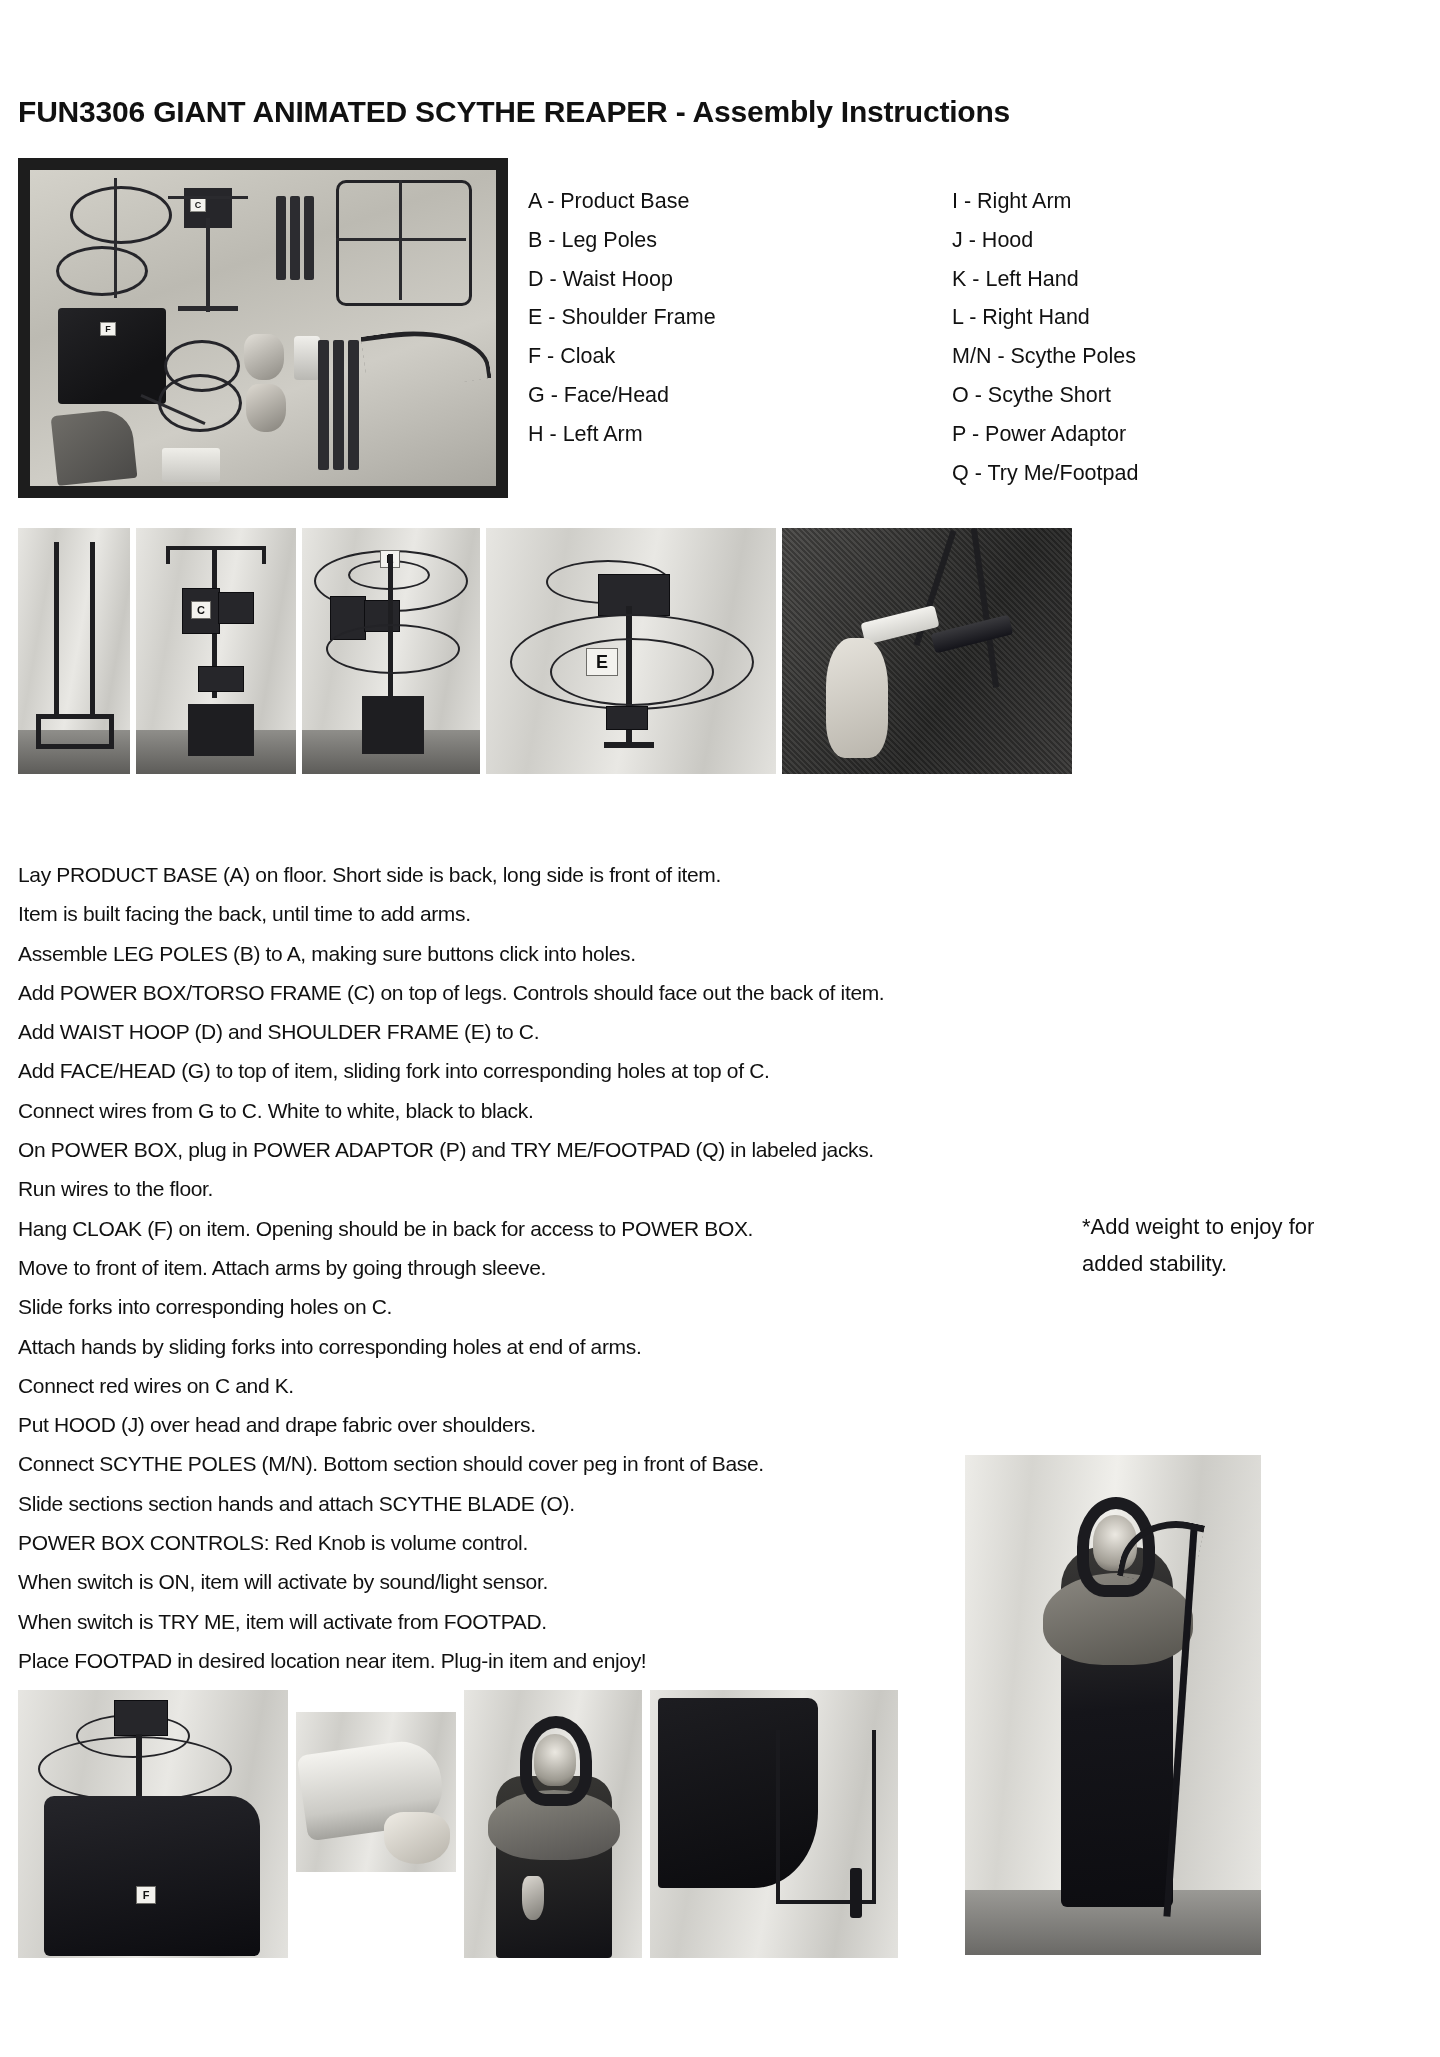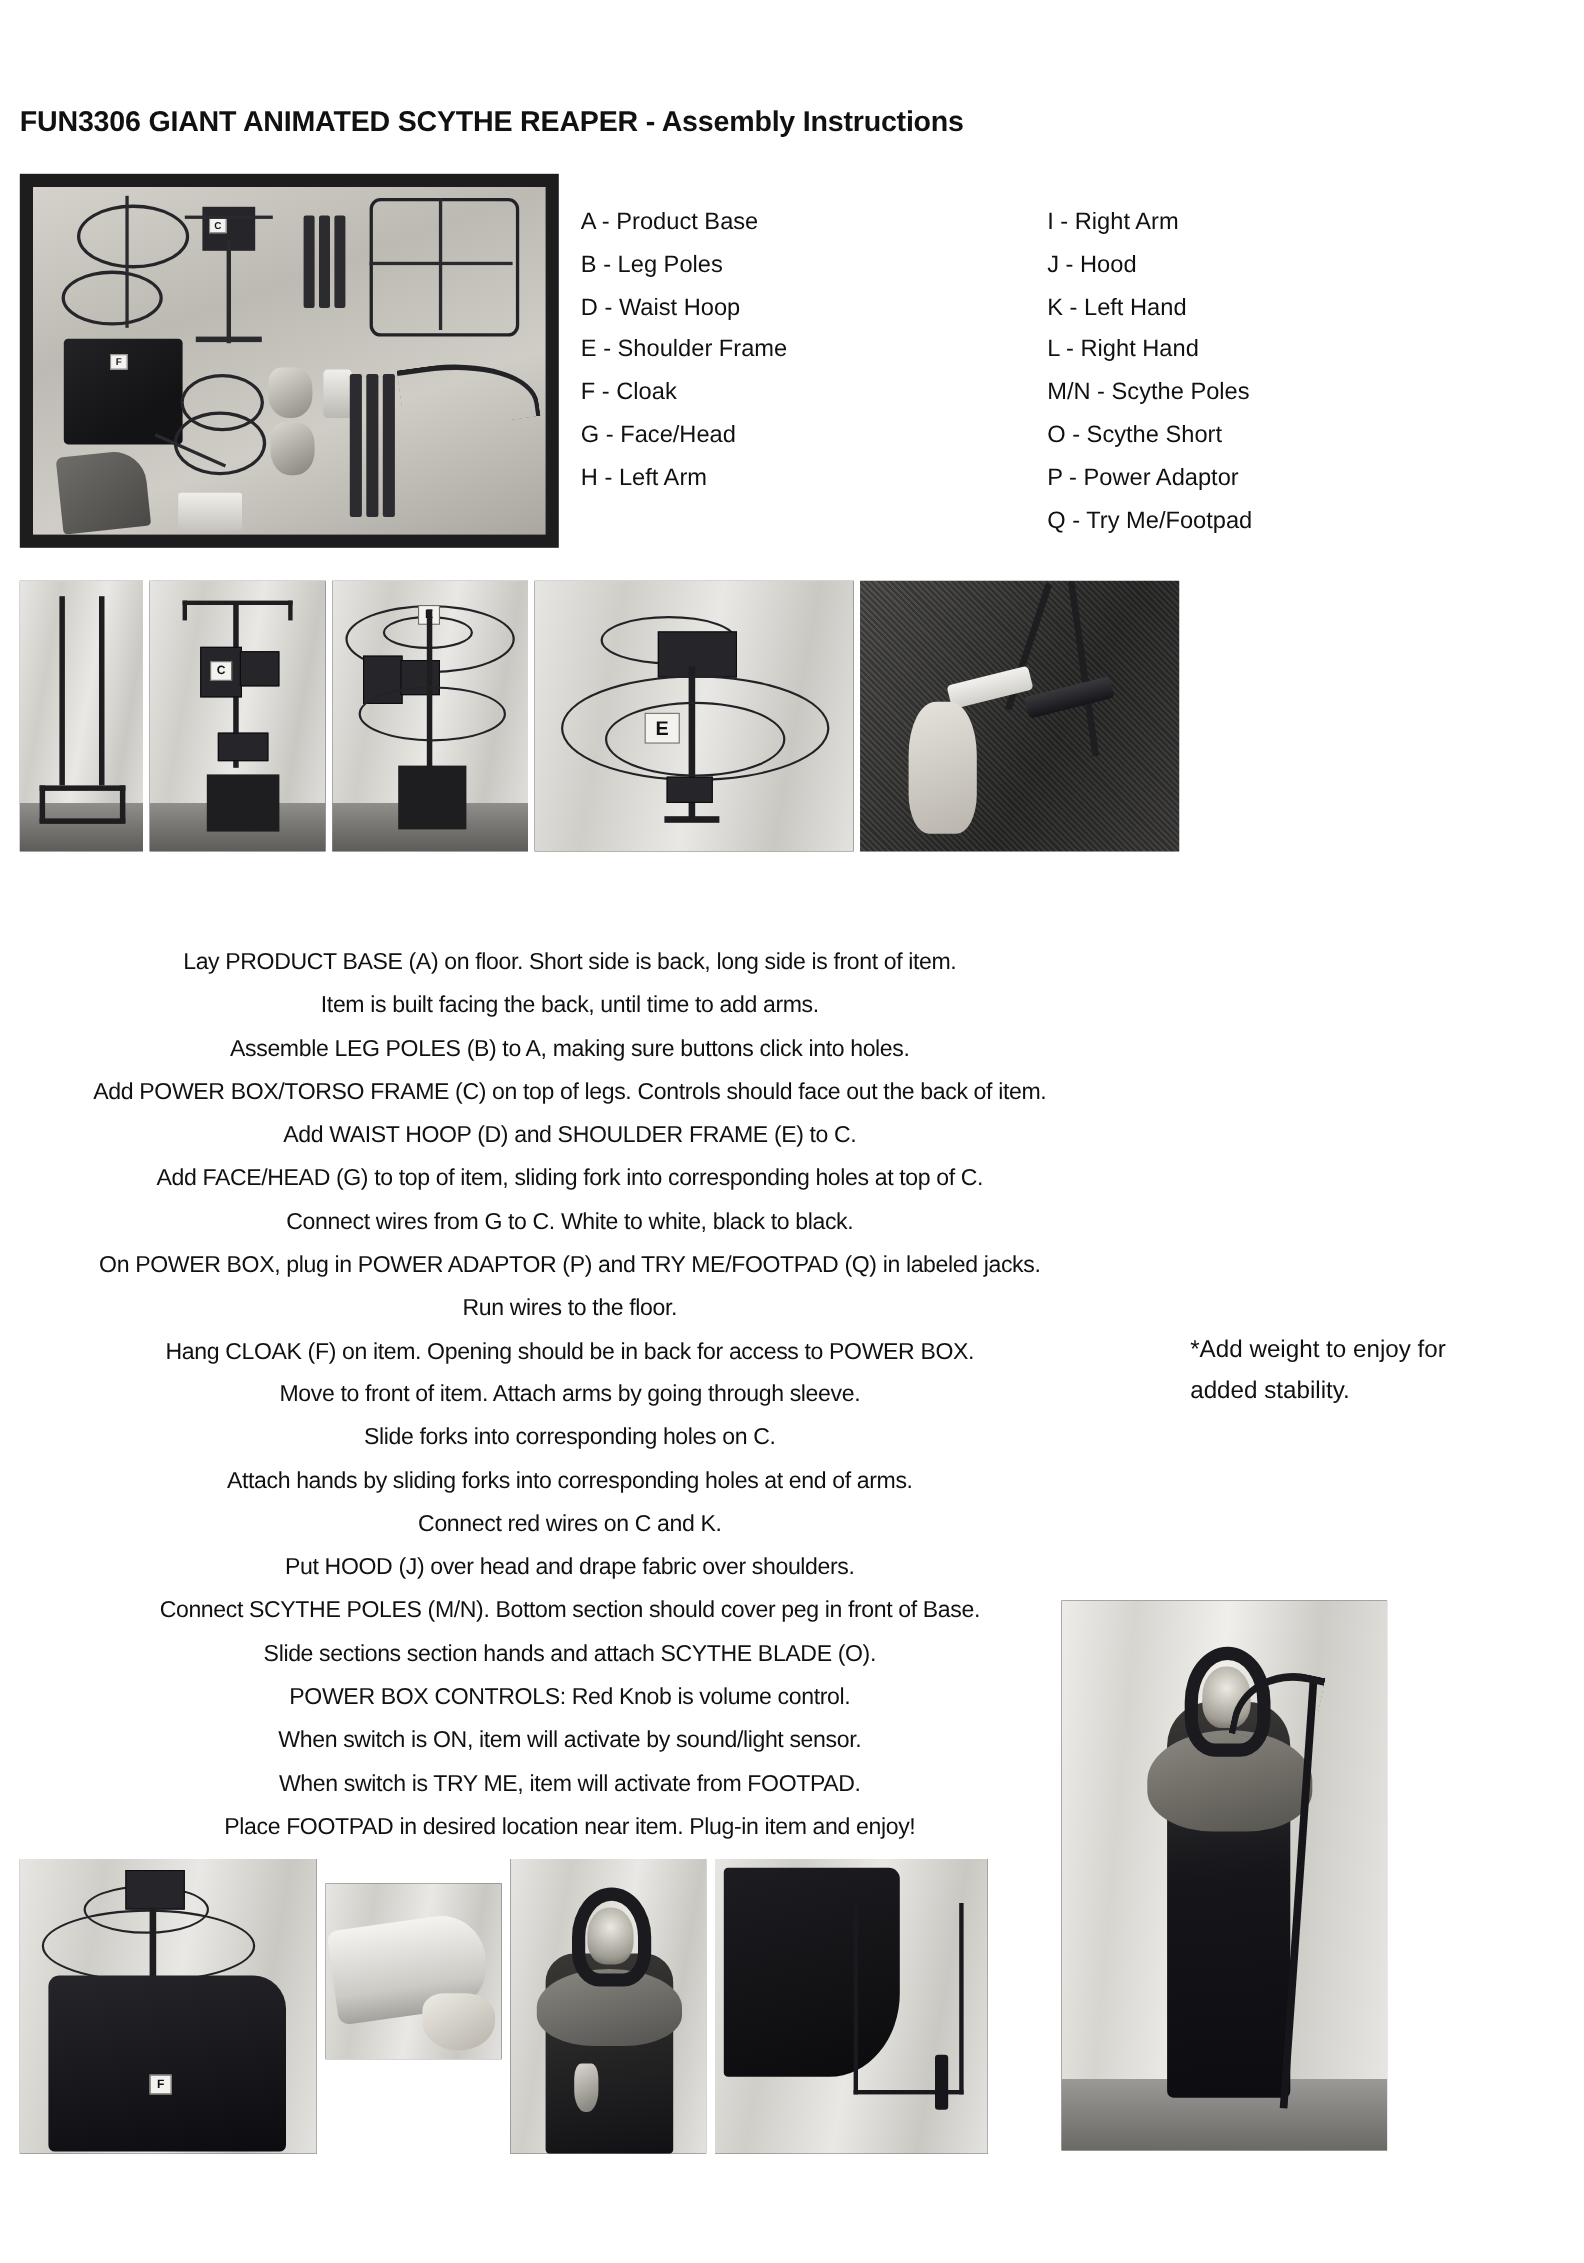--- a/index.html
+++ b/index.html
@@ -20,21 +20,21 @@
     width: 1440px;
     height: 2057px;
     padding: 0;
   }
 
   
   .title {
     position: absolute;
     left: 18px;
     top: 95px;
-    font-size: 26px;
+    font-size: 30px;
     font-weight: bold;
     letter-spacing: -0.2px;
     white-space: nowrap;
   }
 
   
   .parts-photo {
     position: absolute;
     left: 18px;
     top: 158px;
@@ -156,21 +156,21 @@
   
   .steps {
     position: absolute;
     left: 18px;
     top: 855px;
     width: 1000px;
     font-size: 21px;
     line-height: 39.3px;
     letter-spacing: -0.35px;
   }
-  .steps div { white-space: nowrap; text-align: center; }
+  .steps div { white-space: nowrap; }
   .note {
     position: absolute;
     left: 1082px;
     top: 1208px;
     width: 330px;
     font-size: 22px;
     line-height: 37px;
   }
 
   

